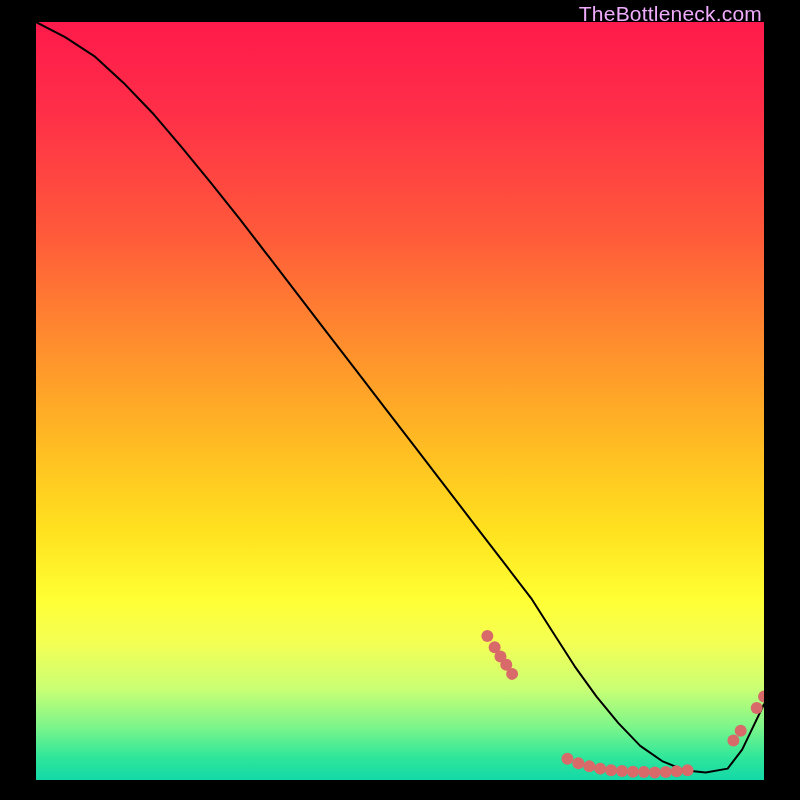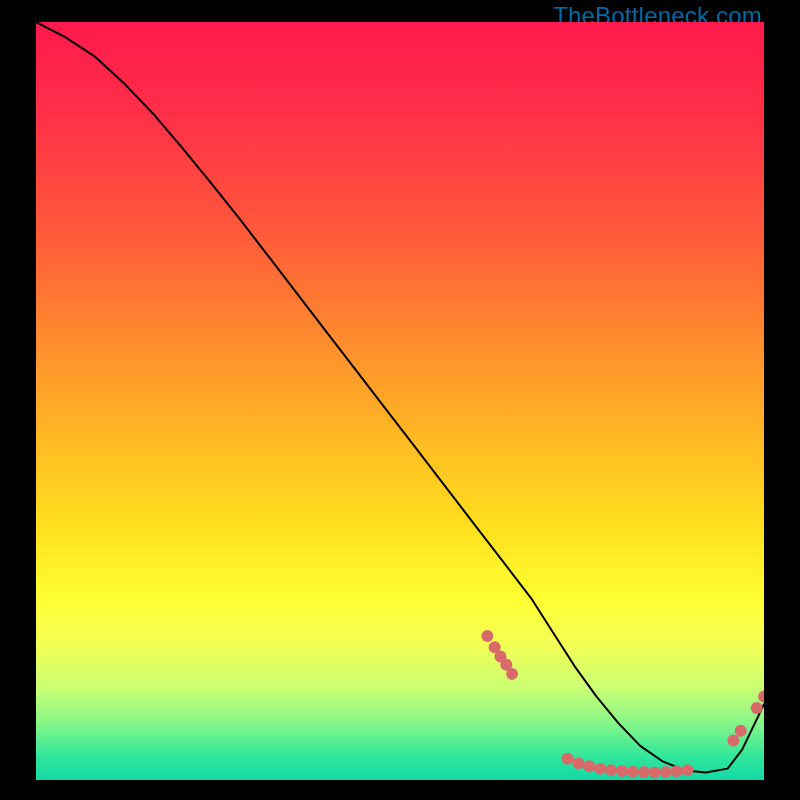--- a/index.html
+++ b/index.html
@@ -37,22 +37,22 @@
       #c9ff74 88%,
       #7cf58a 93%,
       #2fe69a 97%,
       #13d8a8 100%
     );
   }
   .watermark {
     position: absolute;
     top: 2px;
     right: 38px;
-    color: #0369a1;
-    font-size: 24px;
+    color: #f0abfc;
+    font-size: 21px;
     letter-spacing: 0.2px;
     user-select: none;
     text-align: right;
   }
   svg.overlay {
     position: absolute;
     left: 0;
     top: 0;
     width: 728px;
     height: 758px;

